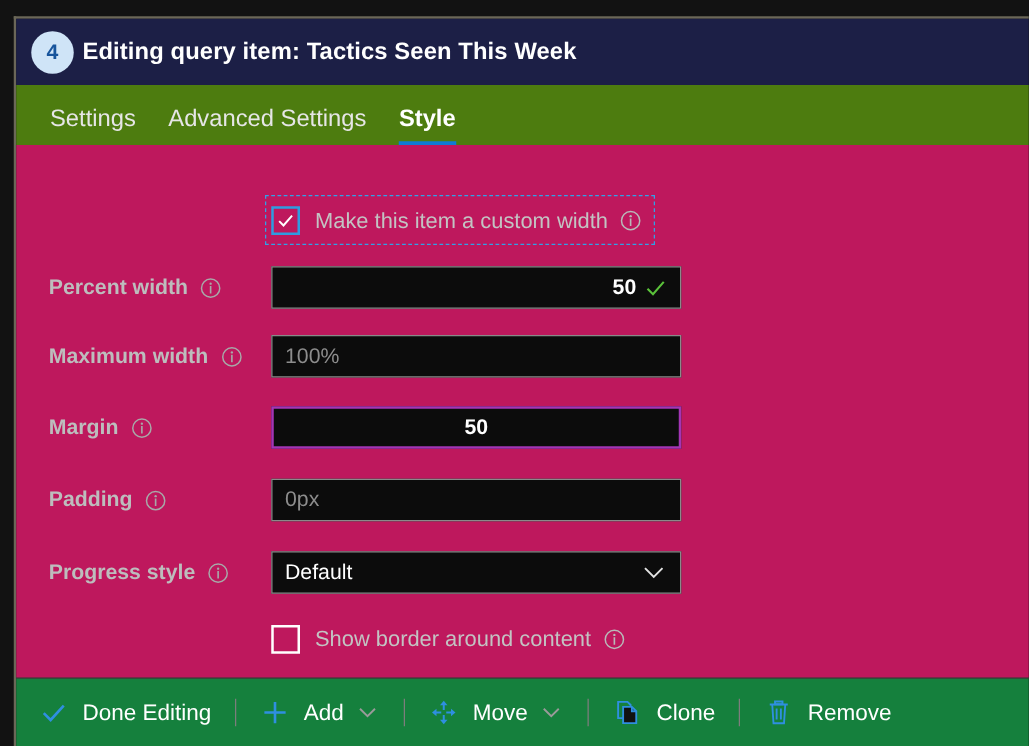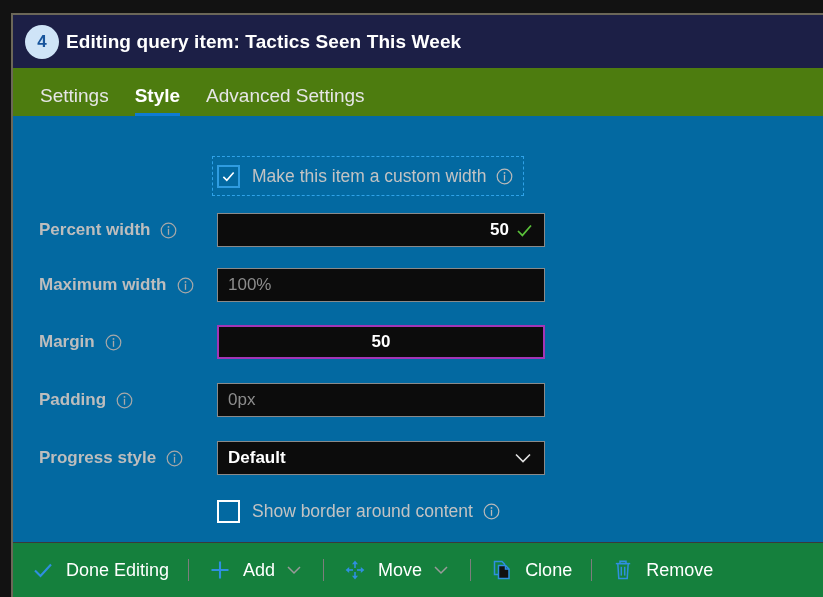--- a/index.html
+++ b/index.html
@@ -98,21 +98,21 @@
     left: 13px;
     right: 13px;
     bottom: 0;
     height: 3px;
     background: #0f7bd4;
   }
 
   
   .content {
     flex: 1 1 auto;
-    background: #0369a1;
+    background: #be185d;
     position: relative;
     overflow: hidden;
   }
 
   
   .cb-row {
     position: absolute;
     display: flex;
     align-items: center;
     height: 30px;
@@ -201,21 +201,21 @@
     font-weight: bold;
     flex: 1 1 auto;
     white-space: nowrap;
     overflow: hidden;
   }
   .field-text.placeholder {
     color: #8d8d8d;
     font-weight: normal;
   }
   .field-text.normal {
-    font-weight: bold;
+    font-weight: normal;
   }
 
   .field-adorn {
     flex: 0 0 auto;
     display: flex;
     align-items: center;
     margin-left: 6px;
   }
 
   
@@ -272,22 +272,22 @@
 <div id="app">
   <div class="editor-frame">
 
     <div class="editor-header">
       <div class="step-badge">4</div>
       <div class="header-title">Editing query item: Tactics Seen This Week</div>
     </div>
 
     <div class="tabbar">
       <div class="tab">Settings</div>
+      <div class="tab">Advanced Settings</div>
       <div class="tab selected">Style</div>
-      <div class="tab">Advanced Settings</div>
     </div>
 
     <div class="content">
 
       <div class="cb-row cb-focus" style="left:204px; top:45px;">
         <div class="cb-box checked">
           <svg class="cb-check" viewBox="0 0 16 16">
             <path d="M2.5 8.4 L6.2 12.1 L13.5 3.8" fill="none" stroke="#ffffff" stroke-width="1.7"></path>
           </svg>
         </div>

